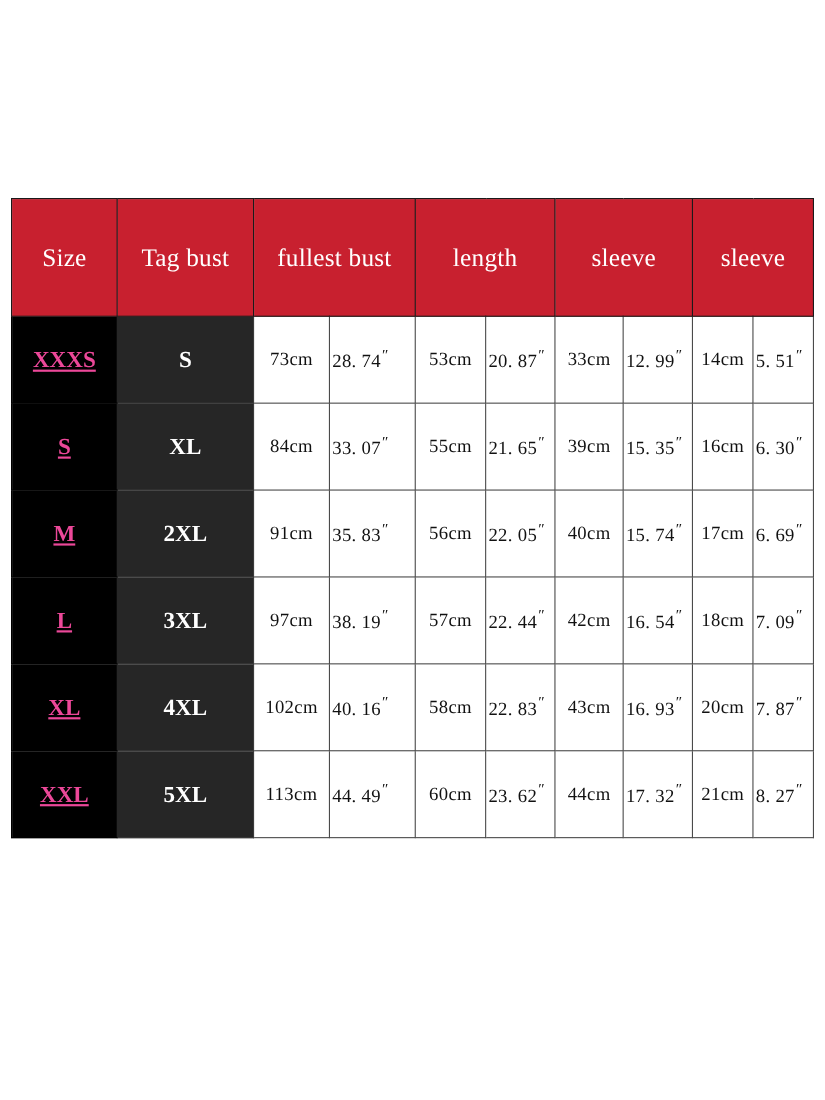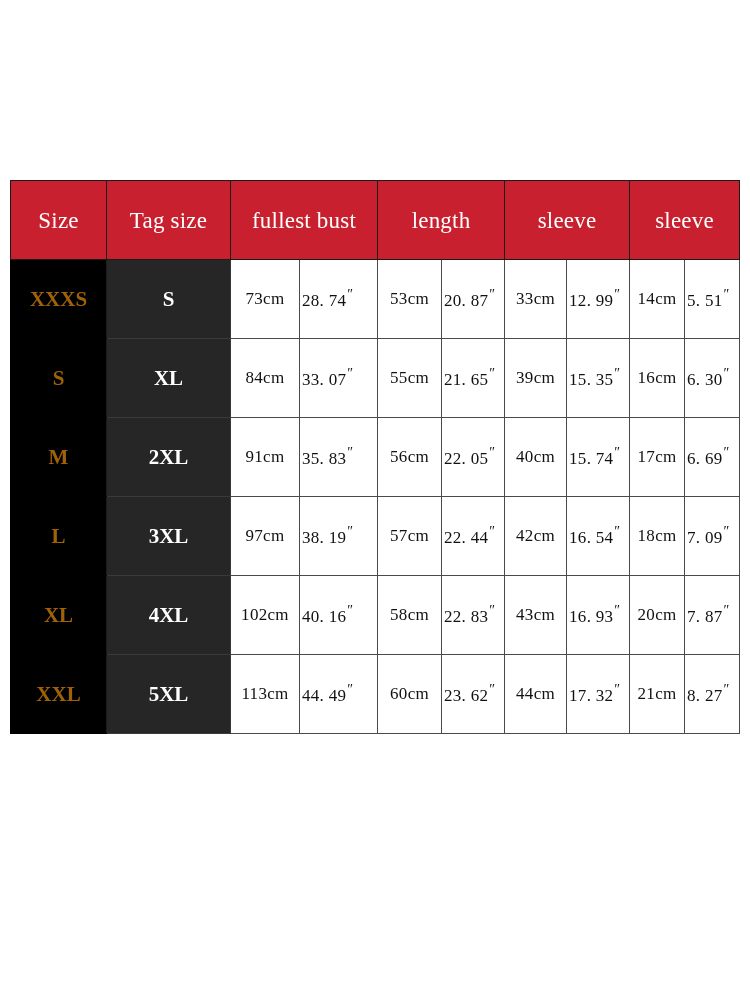--- a/index.html
+++ b/index.html
@@ -34,44 +34,45 @@
   table.size-chart thead th {
     background: #c8202f;
     color: #ffffff;
     font-family: "Liberation Serif", "DejaVu Serif", serif;
     font-weight: 400;
     font-size: 23px;
     line-height: 1;
     text-align: center;
     vertical-align: middle;
     height: 78px;
-    padding: 0 2px;
+    padding: 14px 2px;
     border: 1px solid #1a1a1a;
     white-space: nowrap;
     letter-spacing: 0.2px;
   }
 
   
   table.size-chart tbody td {
     border: 1px solid #4a4a4a;
     height: 78px;
     text-align: center;
     vertical-align: middle;
     padding: 0 2px;
     white-space: nowrap;
   }
 
   td.c-size {
     background: #000000;
-    color: #a16207;
+    color: #ec4899;
     font-family: "Liberation Serif", "DejaVu Serif", serif;
     font-weight: bold;
     font-size: 21px;
     border-color: #000000 !important;
     border-right-color: #1c1c1c !important;
+    text-decoration: underline;
   }
 
   td.c-tag {
     background: #262626;
     color: #ffffff;
     font-family: "Liberation Serif", "DejaVu Serif", serif;
     font-weight: bold;
     font-size: 21px;
     border-color: #3a3a3a !important;
     border-left-color: #262626 !important;
@@ -120,21 +121,21 @@
       <col class="w-cm2">
         <col class="w-in2">
       <col class="w-cm3">
         <col class="w-in3">
       <col class="w-cm4">
         <col class="w-in4">
     </colgroup>
     <thead>
       <tr>
         <th colspan="1">Size</th>
-        <th colspan="1">Tag size</th>
+        <th colspan="1">Tag bust</th>
         <th colspan="2">fullest bust</th>
         <th colspan="2">length</th>
         <th colspan="2">sleeve</th>
         <th colspan="2">sleeve</th>
       </tr>
     </thead>
     <tbody id="chart-body">
         <tr>
           <td class="c-size">XXXS</td>
           <td class="c-tag">S</td>

